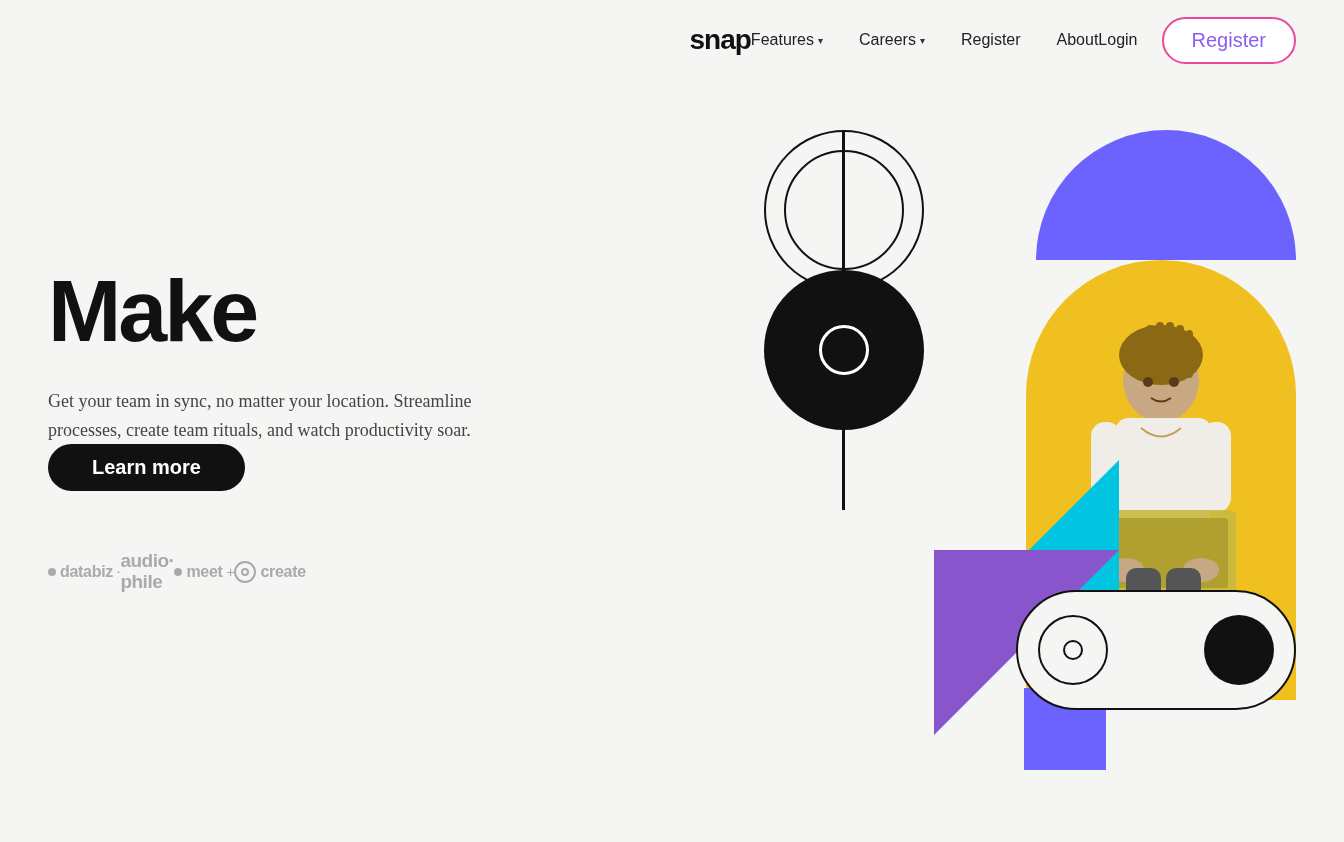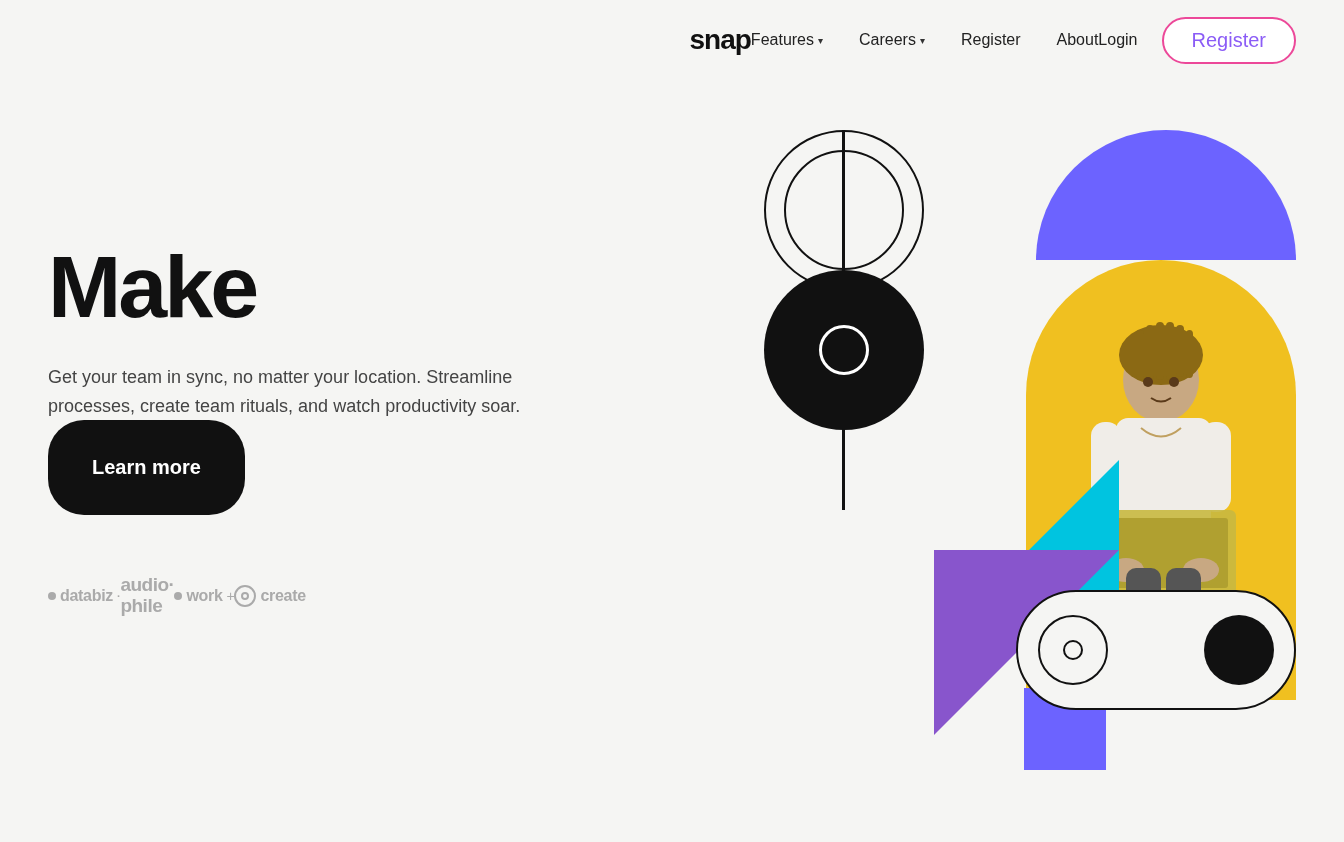--- a/index.html
+++ b/index.html
@@ -106,28 +106,29 @@
       color: #111;
       letter-spacing: -3px;
       margin-bottom: 32px;
     }
 
     .hero-description {
       font-size: 18px;
       line-height: 1.6;
       color: #444;
       max-width: 480px;
+      font-family: Liberation Serif, serif;
     }
 
     .learn-more-btn {
       background: #111;
       color: #fff;
       border: none;
       border-radius: 36px;
-      padding: 36px 44px;
+      padding: 12px 44px;
       font-size: 20px;
       font-weight: 600;
       cursor: pointer;
       display: inline-block;
     }
 
     
     .logos-row {
       display: flex;
       align-items: center;
@@ -357,21 +358,21 @@
       <div class="logo-item">
         <span class="logo-dot"></span>
         <span>databiz</span>
           <span style="font-size:11px;vertical-align:super;">·</span>
       </div>
       <div class="logo-item logo-audiophile">
           <span style="line-height:1.1;">audio·<br>phile</span>
         </div>
       <div class="logo-item">
         <span class="logo-dot"></span>
-        <span>work</span>
+        <span>meet</span>
           <span style="font-size:14px;vertical-align:super;font-weight:400;">+</span>
       </div>
       <div class="logo-item">
         <span style="width:22px;height:22px;border:2px solid #aaa;border-radius:50%;display:inline-flex;align-items:center;justify-content:center;">
           <span style="width:8px;height:8px;border:2px solid #aaa;border-radius:50%;"></span>
         </span>
         <span> create</span>
       </div>
     </div>
   </div>

